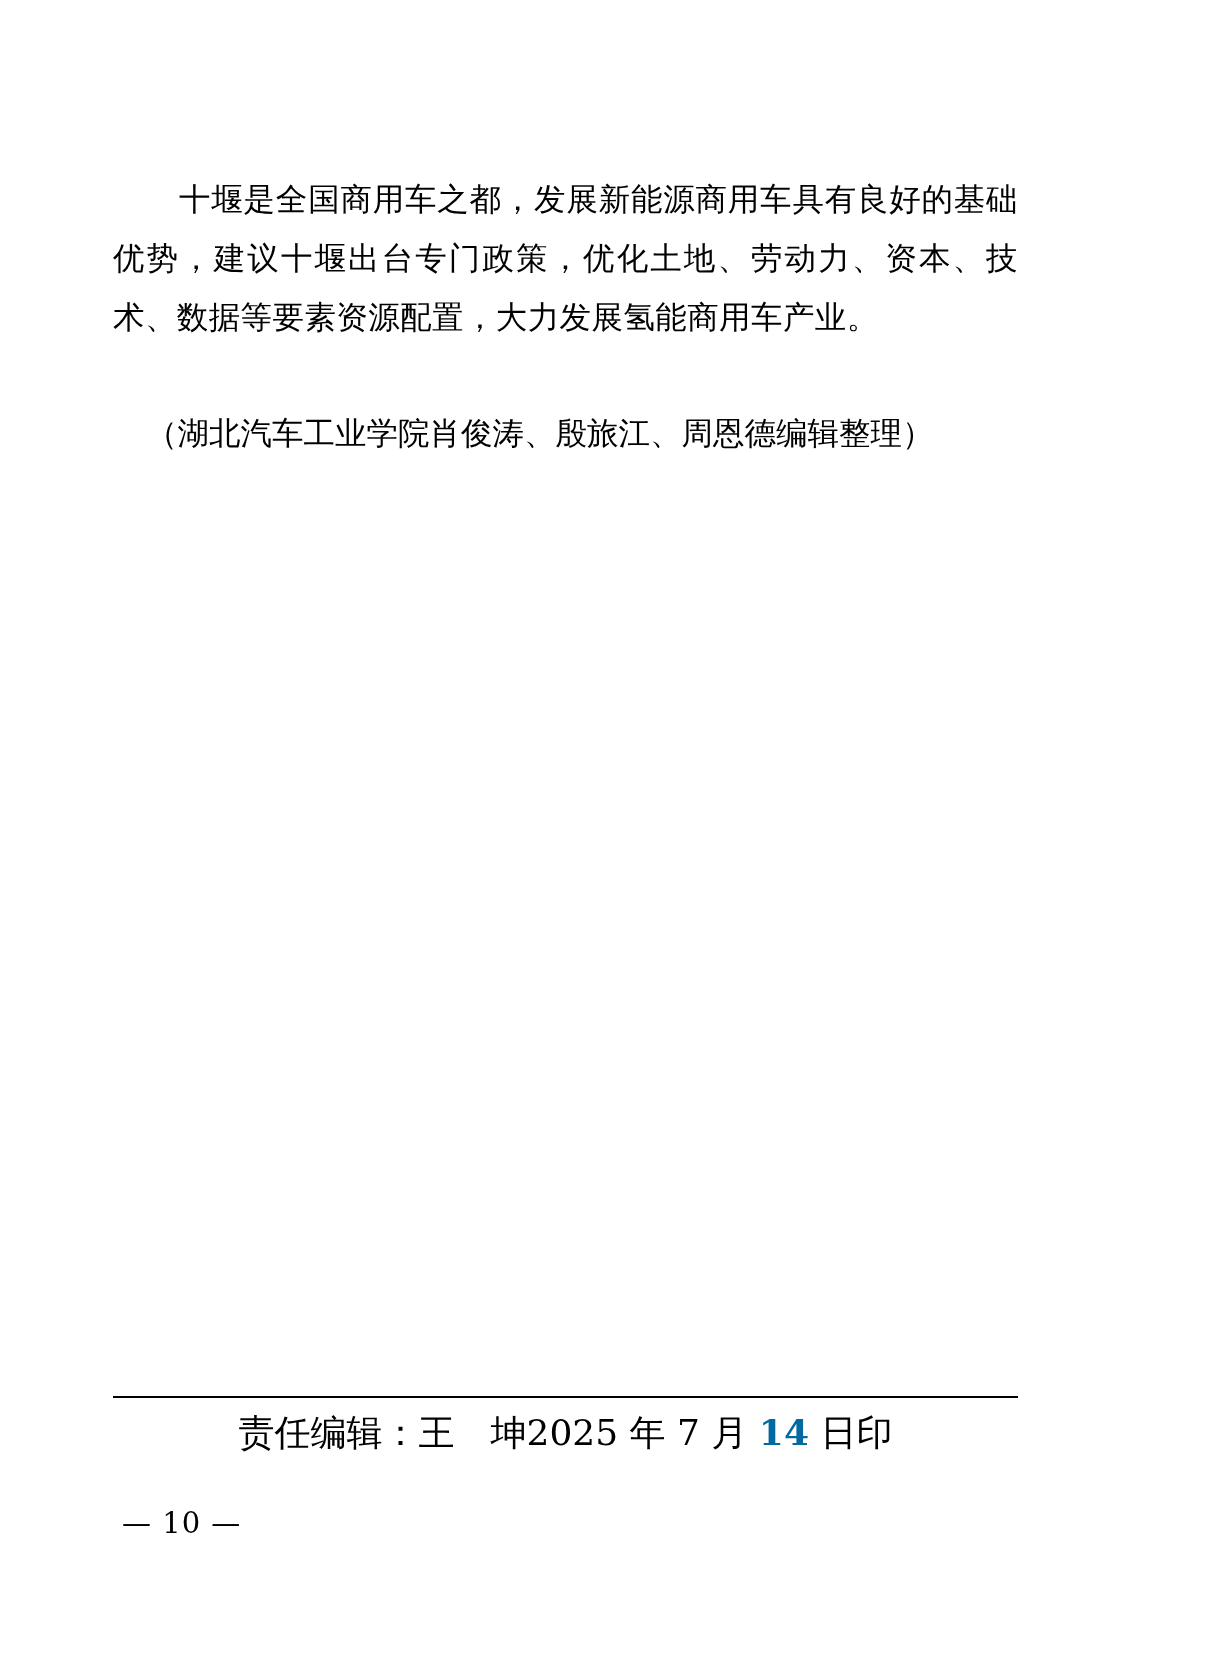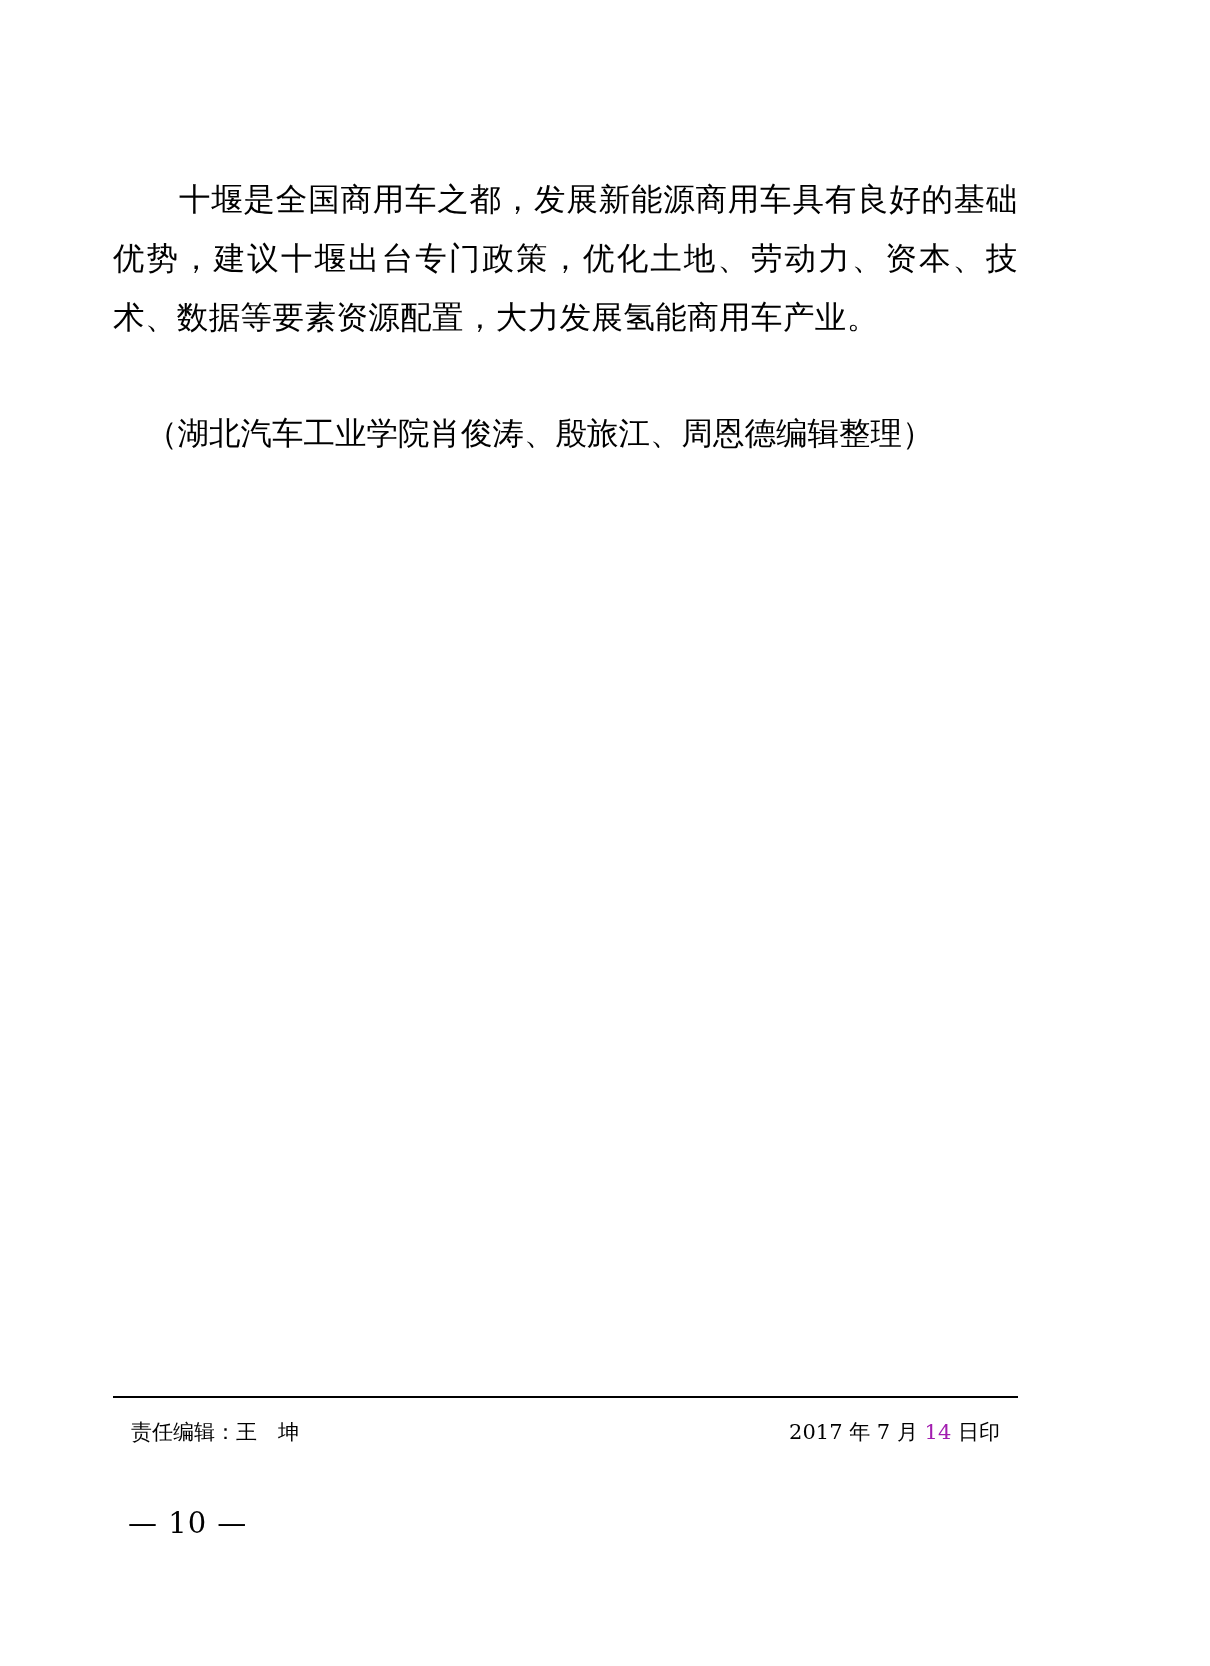--- a/index.html
+++ b/index.html
@@ -62,38 +62,39 @@
     top: 1374px;
     width: 905px;
   }
   .footer-rule {
     width: 905px;
     height: 0;
     border-top: 2px solid #000000;
   }
   .footer-row {
     display: flex;
-    justify-content: space-between;
+    justify-content: center;
     align-items: baseline;
     padding: 12px 18px 10px 18px;
-    font-size: 21px;
+    font-size: 36px;
     line-height: 44px;
   }
   .footer-left {
     white-space: pre;
   }
   .footer-right {
     white-space: pre;
   }
   .redday {
-    color: #a21caf;
+    color: #0369a1;
+    font-weight: bold;
   }
   .page-number {
     position: absolute;
-    left: 128px;
+    left: 122px;
     top: 1484px;
     font-size: 29px;
     letter-spacing: 1px;
   }
 </style>
 </head>
 <body>
 
 <div class="page">
 
@@ -103,19 +104,19 @@
 
     <div class="gap-line"></div>
 
     <p class="editors">（湖北汽车工业学院肖俊涛、殷旅江、周恩德编辑整理）</p>
   </div>
 
   <div class="footer">
     <div class="footer-rule"></div>
     <div class="footer-row">
       <span class="footer-left">责任编辑：王　坤</span>
-      <span class="footer-right"><span>2017 年 7 月 </span><span class="redday">14</span><span> 日印</span></span>
+      <span class="footer-right"><span>2025 年 7 月 </span><span class="redday">14</span><span> 日印</span></span>
     </div>
   </div>
 
   <div class="page-number">— 10 —</div>
 
 </div>
 
 </body></html>

